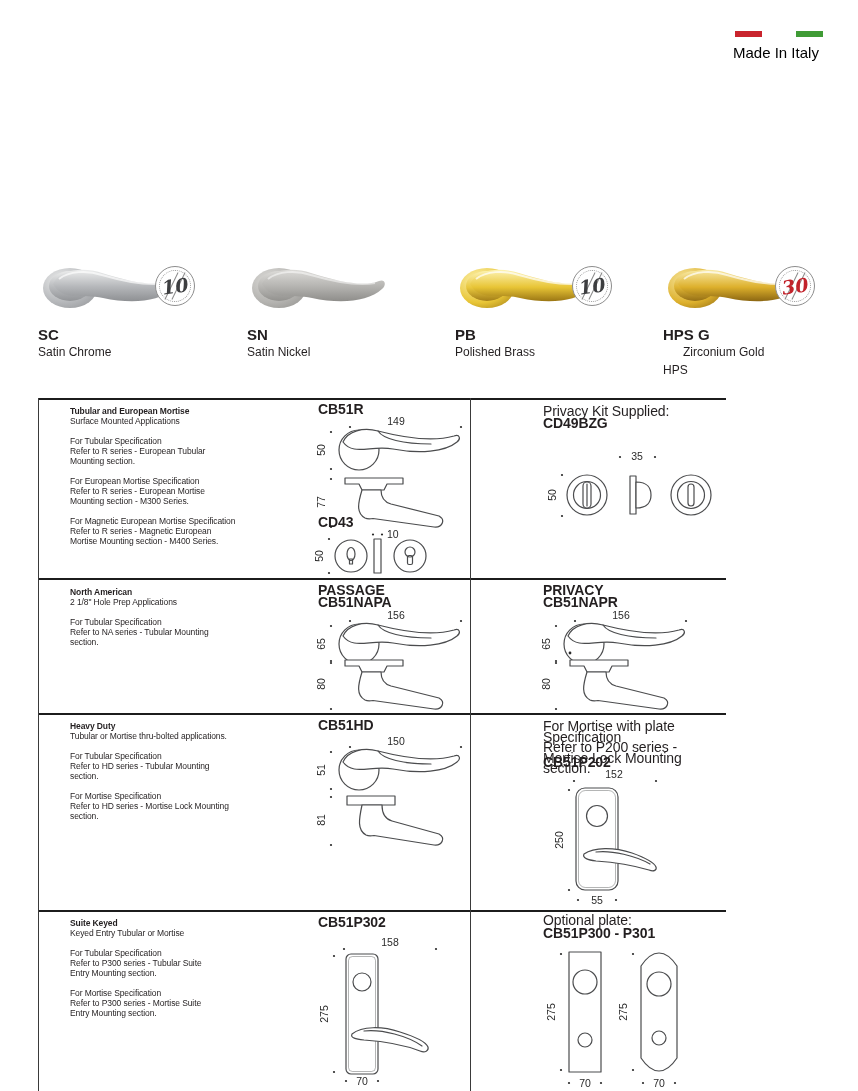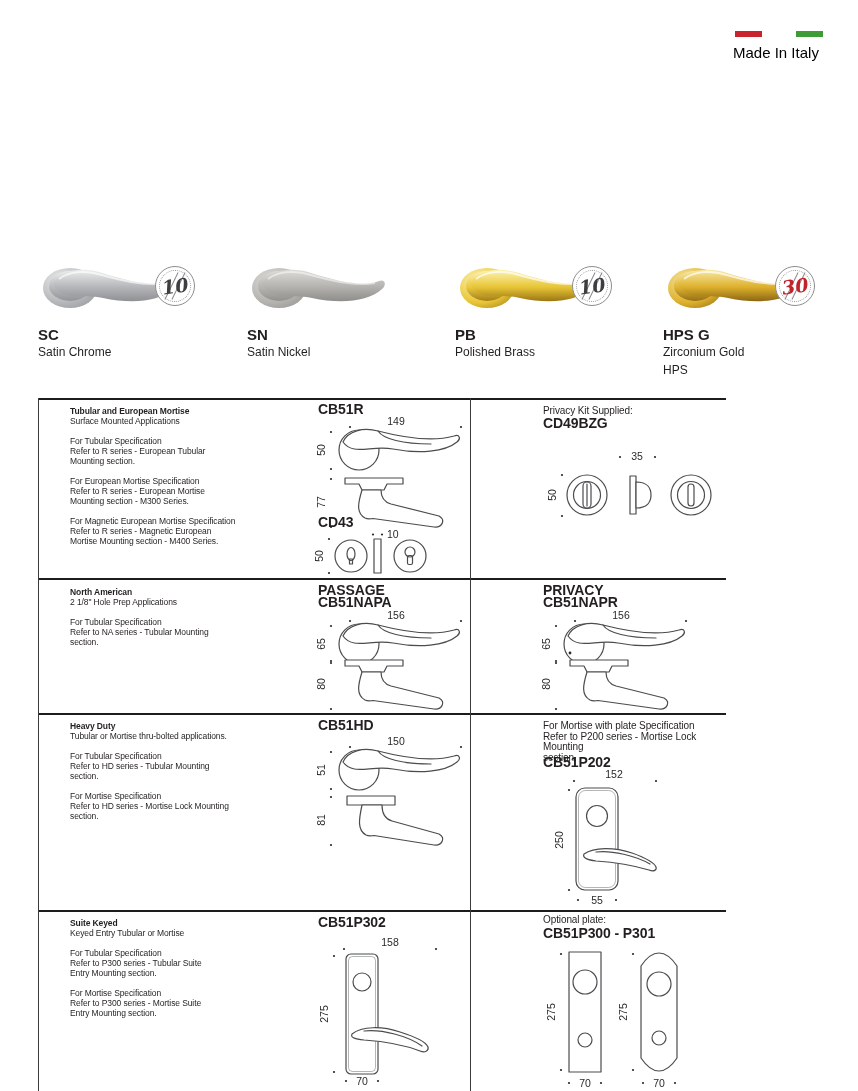--- a/index.html
+++ b/index.html
@@ -24,21 +24,21 @@
              transform:rotate(-8deg);position:relative}
   .badge-dark .badge-num{color:#3d3e40}
   .badge-red .badge-num{color:#c2232b}
 
   
   .hrule{position:absolute;left:38px;width:688px;height:2px;background:#1c1c1c}
   .vline{position:absolute;width:1px;background:#3a3a3a;top:398px;height:693px}
   .spec-heading{font-weight:bold;font-size:8.5px;line-height:10px;letter-spacing:-0.1px}
   .spec-body{font-size:8.5px;line-height:10px;white-space:pre-line;letter-spacing:-0.1px}
   .code-label{font-weight:bold;font-size:14px;line-height:12px;letter-spacing:-0.1px}
-  .note{font-size:10px;line-height:10.5px;white-space:pre-line;letter-spacing:-0.1px}
+  .note{font-size:14px;line-height:10.5px;white-space:pre-line;letter-spacing:-0.1px}
 
   
   svg .ln{fill:none;stroke:#4b4c4e;stroke-width:1.2;stroke-linejoin:round;stroke-linecap:round}
   svg .lnf{fill:#fff;stroke:#4b4c4e;stroke-width:1.2;stroke-linejoin:round}
   svg .thin{fill:none;stroke:#4b4c4e;stroke-width:0.6;opacity:0.7}
   svg .dim{font-size:10.5px;fill:#2a2a2a;font-family:"Liberation Sans",sans-serif}
   svg .dot{fill:#2a2a2a}
 </style>
 </head>
 <body>
@@ -142,21 +142,21 @@
     <ellipse cx="32" cy="24" rx="21" ry="15" fill="url(#g3)" opacity="0.9"></ellipse>
     <path d="M 15,22 C 22,7 46,5 64,11 C 92,20 117,25 132,19 C 138,16.5 140,23 135,27 C 121,40 93,42 65,36 C 44,31 25,40 15,22 Z" fill="url(#g3)"></path>
     <path d="M 21,17 C 31,9 49,8 64,13 C 88,20 112,24 128,21" stroke="#ffffff" stroke-opacity="0.7" stroke-width="2" fill="none"></path>
   </svg>
   <div class="badge badge-red" style="left:775px;top:266px">
     <span class="slash s1"></span>
       <span class="slash s2"></span>
     <span class="badge-num">30</span>
   </div>
   <div class="abs fin-code" style="left:663px;top:326px">HPS G</div>
-  <div class="abs fin-name" style="left:663px;top:345px">Zirconium Gold</div>
+  <div class="abs fin-name" style="left:683px;top:345px">Zirconium Gold</div>
   <div class="abs fin-name" style="left:663px;top:363px">HPS</div>
 
   <div class="hrule" style="top:398px"></div>
   <div class="hrule" style="top:578px"></div>
   <div class="hrule" style="top:713px"></div>
   <div class="hrule" style="top:910px"></div>
   <div class="vline" style="left:38px"></div>
   <div class="vline" style="left:470px"></div>
 
   <div class="abs" style="left:70px;top:406px;width:245px">

